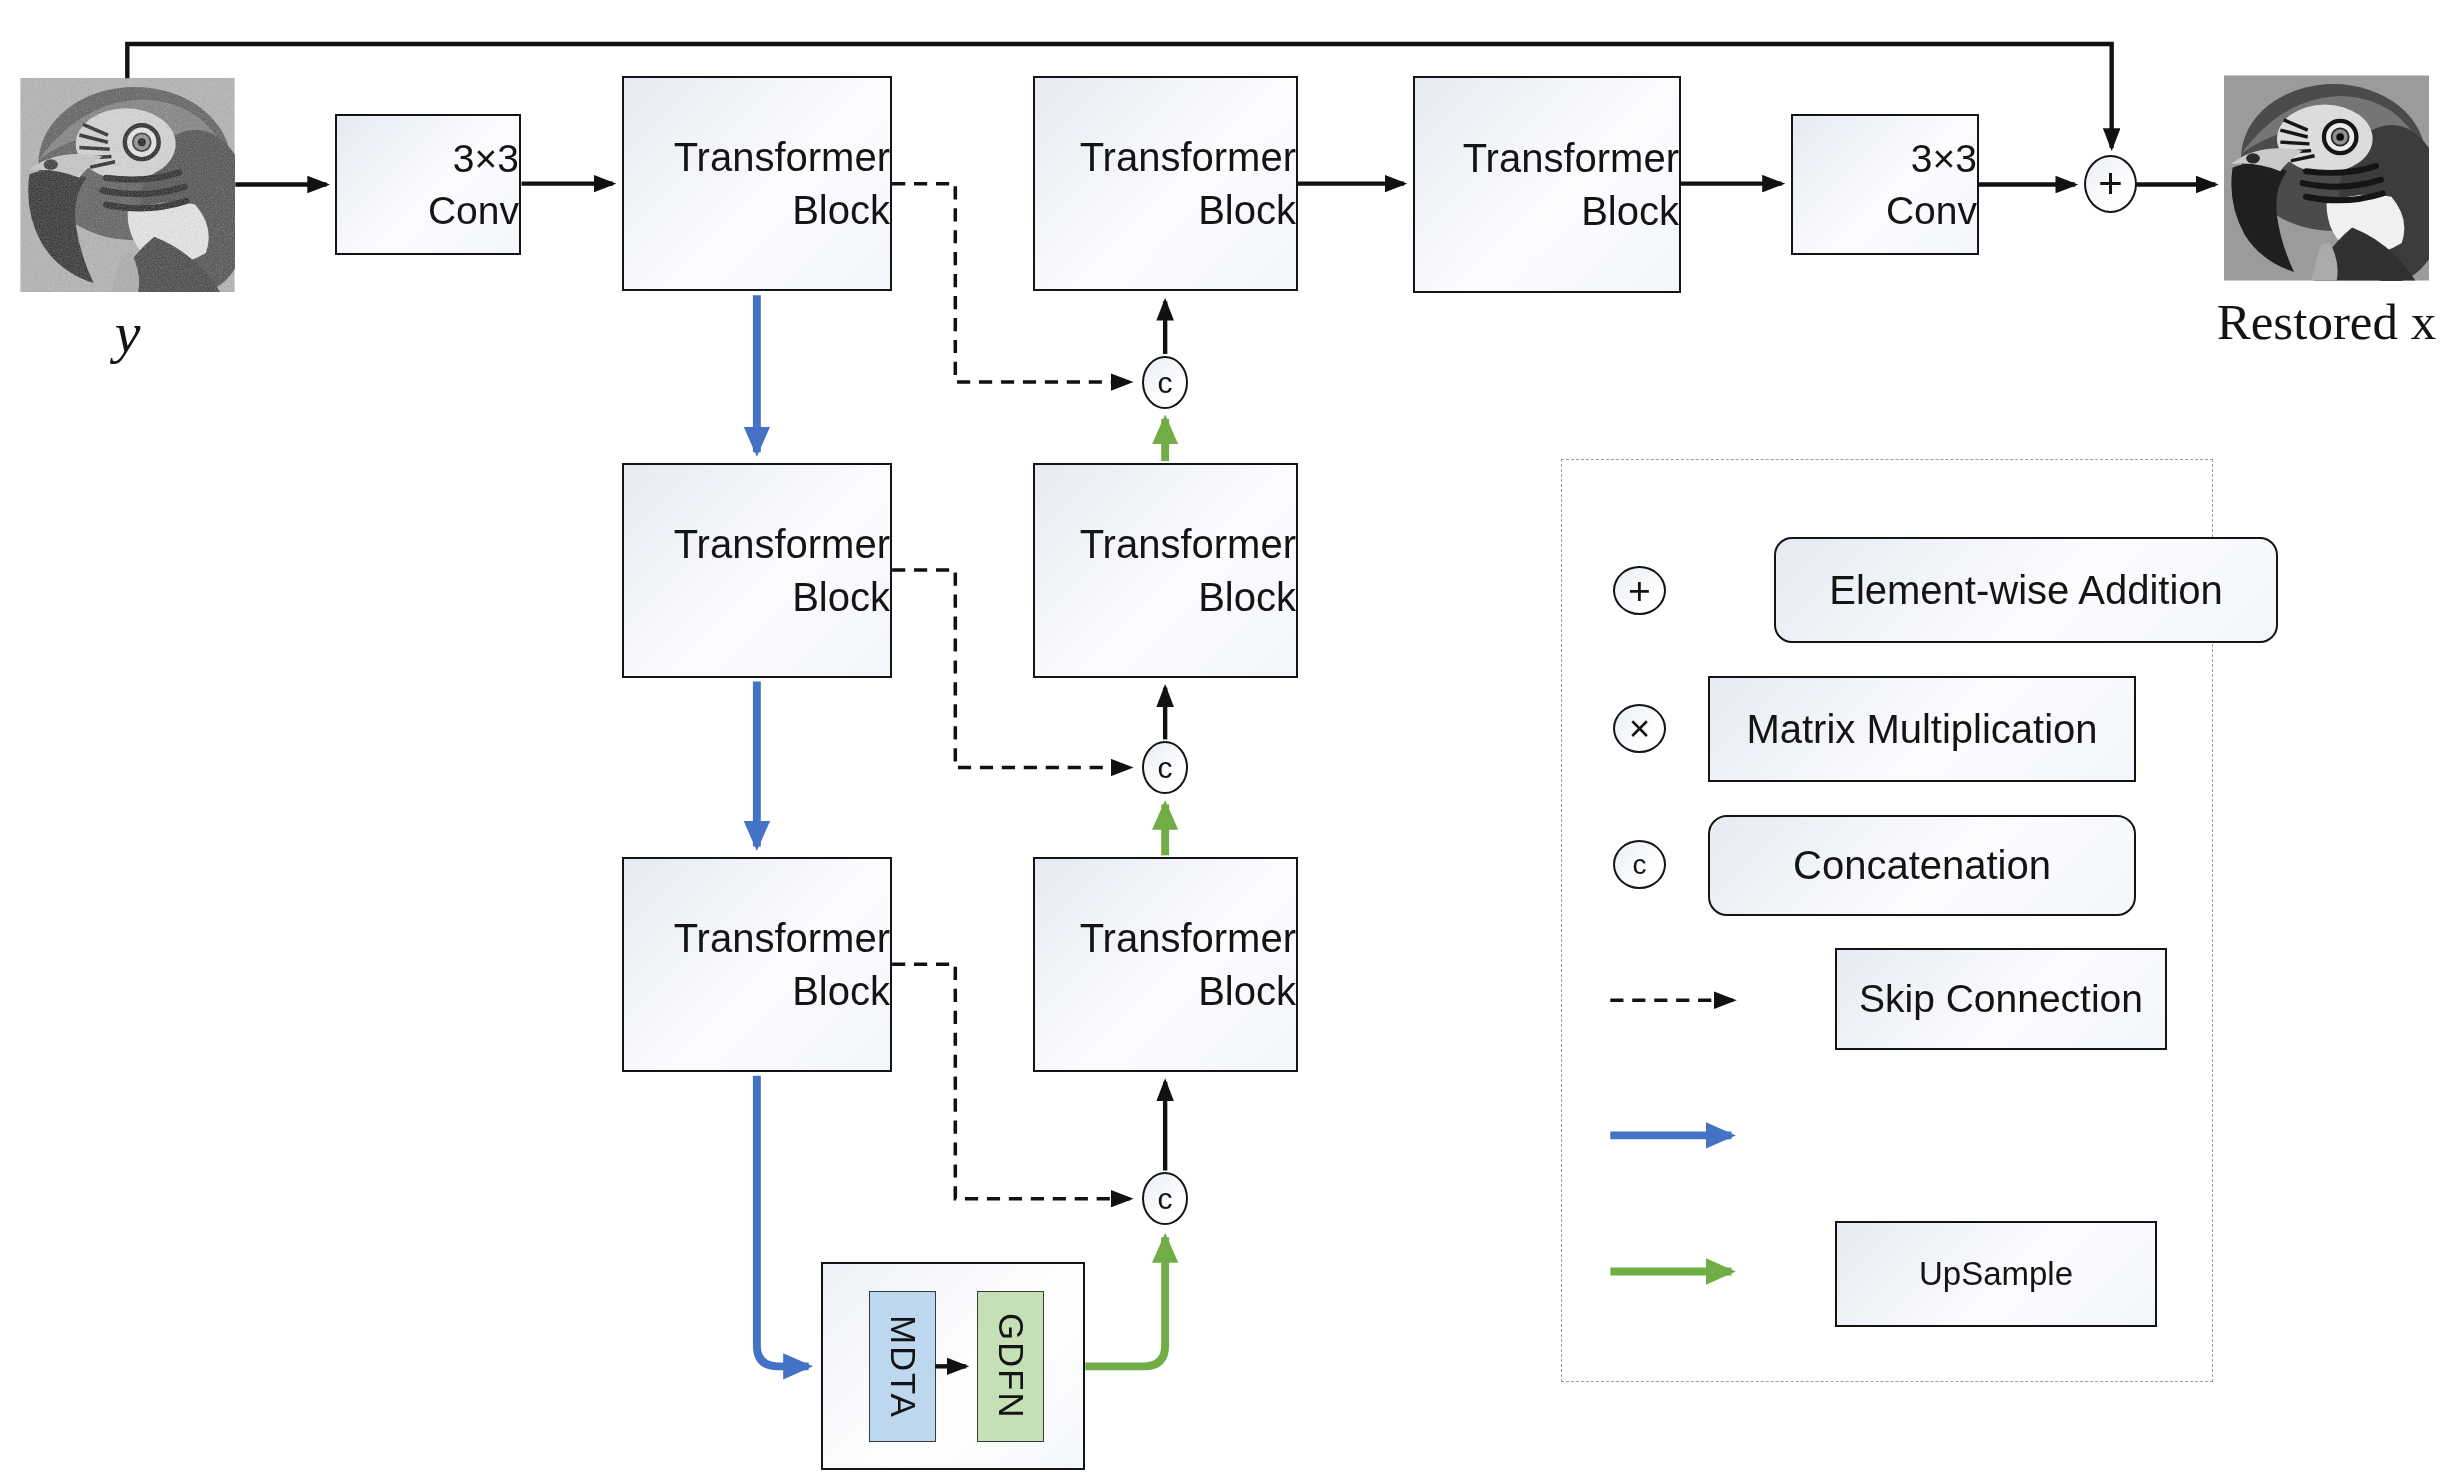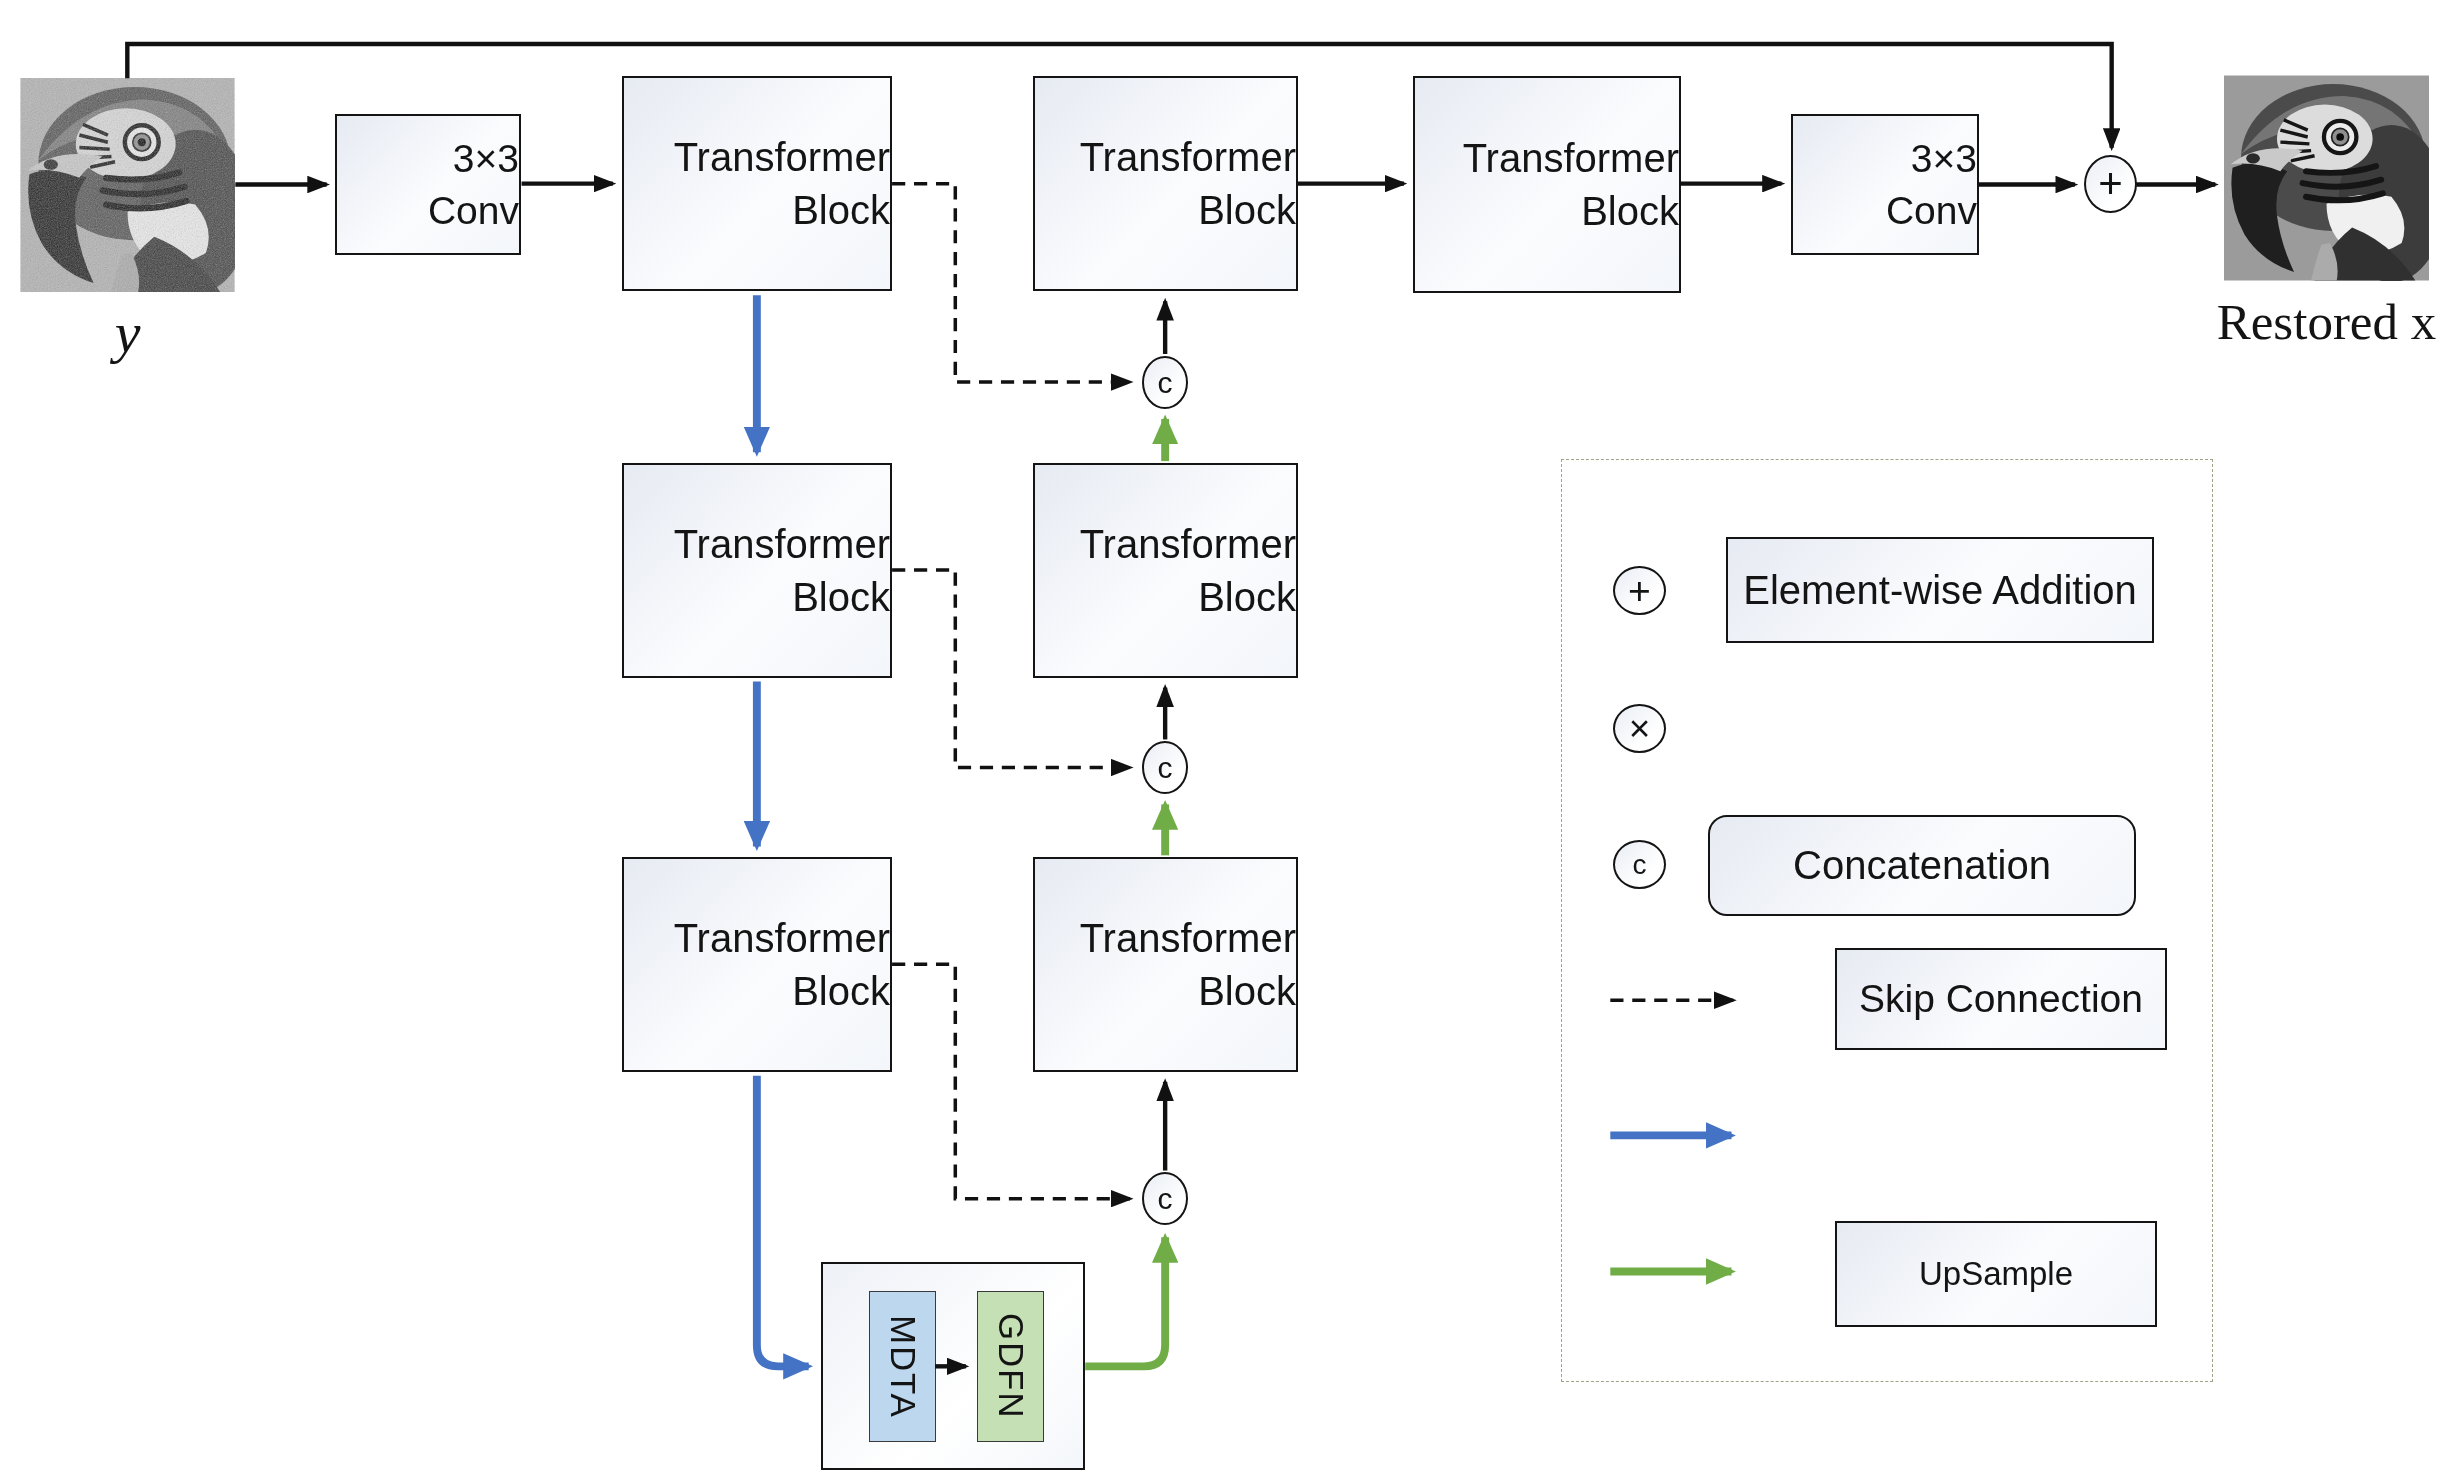--- a/index.html
+++ b/index.html
@@ -146,22 +146,23 @@
   <div class="subbox" style="left:977px;top:1291px;width:67px;height:151px;background:#c5e0b4;">GDFN</div>
 
   <div class="circ" style="left:2084px;top:155px;width:53px;height:58px;font-size:42px;">+</div>
 
   <div class="circ" style="left:1142px;top:356px;width:46px;height:53px;font-size:30px;">c</div>
   <div class="circ" style="left:1142px;top:741px;width:46px;height:53px;font-size:30px;">c</div>
   <div class="circ" style="left:1142px;top:1172px;width:46px;height:53px;font-size:30px;">c</div>
 
   <div class="legend" style="left:1561px;top:459px;width:652px;height:923px;"></div>
   <div class="circ" style="left:1613px;top:566px;width:53px;height:49px;font-size:39px;">+</div>
-  <div class="lgbox" style="left:1726px;top:537px;width:428px;height:106px;">Element-wise Addition</div>
+  <div class="lgbox" style="left:1774px;top:537px;width:504px;height:106px;border-radius:18px;">Element-wise Addition</div>
   <div class="circ" style="left:1613px;top:704px;width:53px;height:49px;font-size:37px;">×</div>
+  <div class="lgbox" style="left:1708px;top:676px;width:428px;height:106px;">Matrix Multiplication</div>
   <div class="circ" style="left:1613px;top:840px;width:53px;height:49px;font-size:28px;">c</div>
   <div class="lgbox" style="left:1708px;top:815px;width:428px;height:101px;border-radius:19px;">Concatenation</div>
   <div class="lgbox" style="left:1835px;top:948px;width:332px;height:102px;font-size:39px;">Skip Connection</div>
   <div class="lgbox" style="left:1835px;top:1221px;width:322px;height:106px;font-size:33px;">UpSample</div>
 
   <svg class="overlay" width="2462" height="1485" viewBox="0 0 2804 1691">
     <defs>
       <marker id="mB" markerUnits="userSpaceOnUse" markerWidth="26" markerHeight="20" refX="22" refY="10" orient="auto">
         <path d="M0,0 L26,10 L0,20 Z" fill="#111111"></path>
       </marker>

